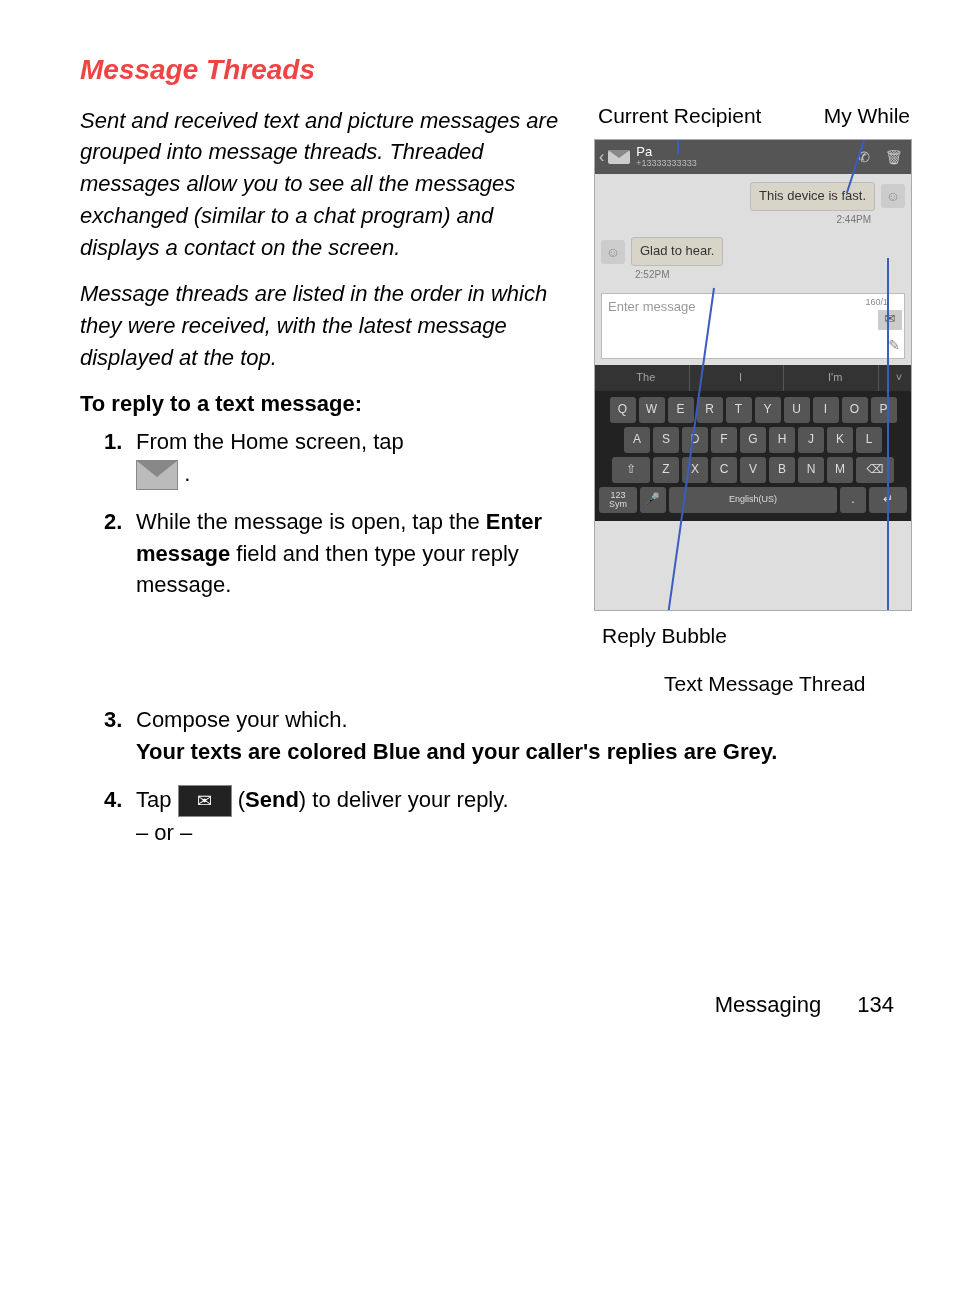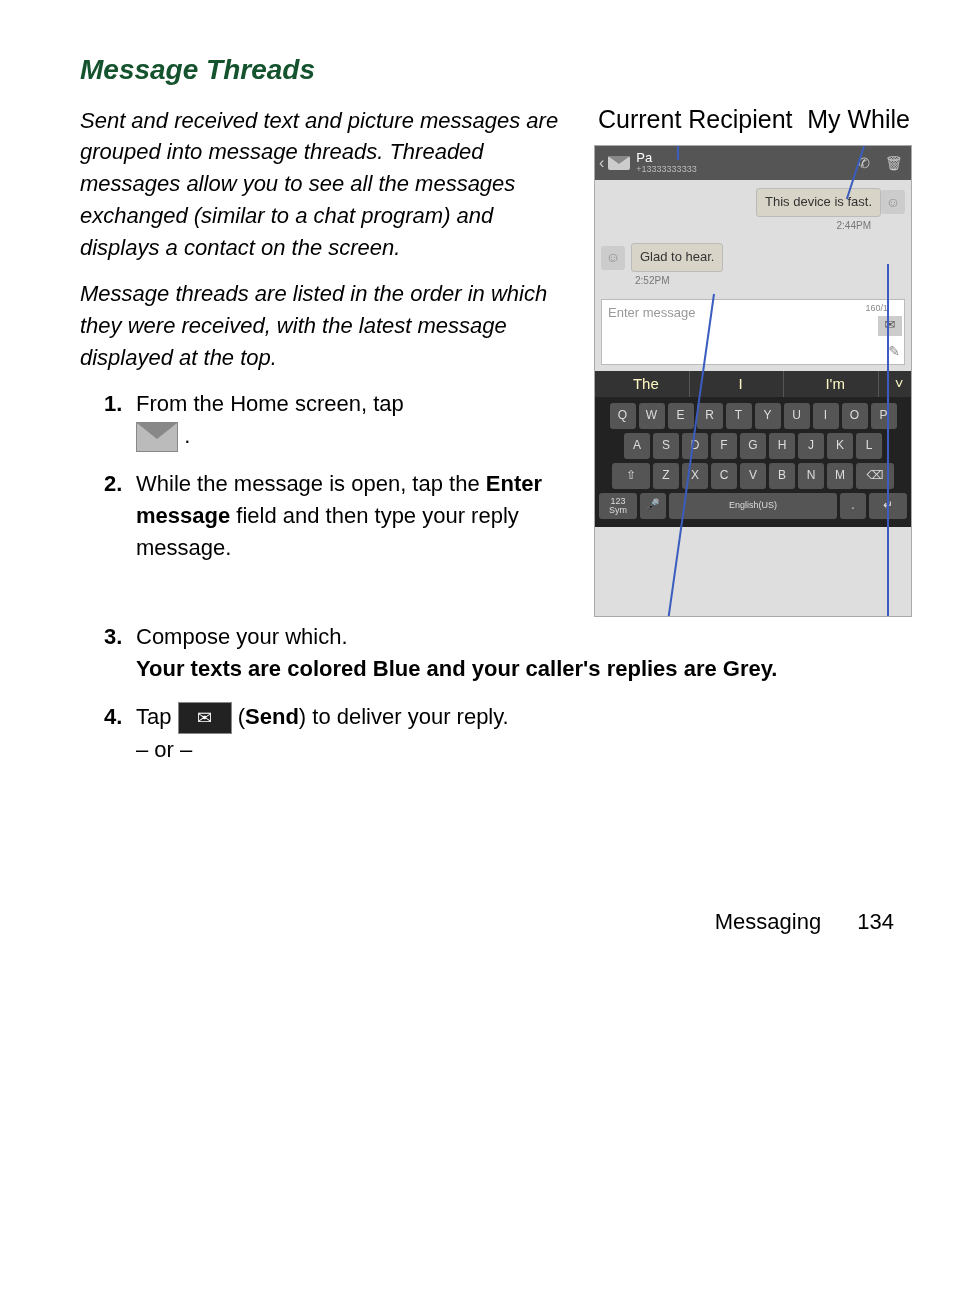--- a/index.html
+++ b/index.html
@@ -6,21 +6,21 @@
     font-family: Arial, Helvetica, sans-serif;
     margin: 0;
     padding: 50px 40px 40px 80px;
     width: 954px;
     box-sizing: border-box;
     color: #000;
     font-size: 22px;
     line-height: 1.45;
   }
   .heading {
-    color: #14532d;
+    color: #ef4444;
     font-style: italic;
     font-weight: bold;
     font-size: 28px;
     margin-bottom: 10px;
   }
   .top-row {
     display: flex;
     gap: 18px;
   }
   .text-col {
@@ -53,21 +53,21 @@
     font-weight: bold;
   }
   .bold { font-weight: bold; }
   .figure-col {
     width: 320px;
     position: relative;
   }
   .labels-top {
     display: flex;
     justify-content: space-between;
-    font-size: 25px;
+    font-size: 21px;
     margin-bottom: 8px;
     padding: 0 4px;
   }
   .phone {
     border: 1px solid #aaa;
     width: 316px;
     height: 470px;
     background: #dedede;
     position: relative;
     overflow: hidden;
@@ -85,34 +85,34 @@
   .ph-env {
     width: 22px; height: 14px; background:#ccc; margin-right:6px;
     border-radius:2px; position:relative;
   }
   .ph-env:before{content:"";position:absolute;left:0;top:0;border-left:11px solid transparent;border-right:11px solid transparent;border-top:8px solid #888;}
   .ph-name { flex:1; line-height:1.1;}
   .ph-name .nm{font-size:13px;color:#fff;}
   .ph-name .num-s{font-size:9px;color:#bbb;}
   .ph-call, .ph-trash { width:26px; height:26px; margin-left:4px; color:#ccc; display:flex;align-items:center;justify-content:center;font-size:14px;}
   .msg-area { background:#dedede; padding:8px 6px 4px 6px; }
-  .row-right{ display:flex; justify-content:flex-end; align-items:center; gap:0;}
+  .row-right{ display:flex; justify-content:flex-end; align-items:center; gap:6px;}
   .row-left{ display:flex; justify-content:flex-start; align-items:center; gap:6px;}
   .avatar{ width:24px;height:24px;background:#ccc;border-radius:3px;display:flex;align-items:center;justify-content:center;font-size:14px;color:#888;}
   .bubble{ background:#d8d4c8; border:1px solid #bbb; border-radius:3px; padding:4px 8px; font-size:13px; color:#333;}
   .time{ font-size:10px; color:#777; margin-top:2px;}
   .time-r{text-align:right; padding-right:34px;}
   .time-l{text-align:left; padding-left:34px;}
   .input-area{ background:#fff; border:1px solid #bbb; margin:6px; height:64px; position:relative;}
   .input-area .ph-placeholder{ position:absolute; top:4px; left:6px; font-size:13px; color:#999;}
   .input-area .counter{ position:absolute; top:2px; right:16px; font-size:9px; color:#888;}
   .input-area .sendbox{ position:absolute; right:2px; top:16px; width:24px;height:20px; background:#ccc; display:flex;align-items:center;justify-content:center; font-size:13px; color:#555;}
   .input-area .attach{ position:absolute; right:4px; bottom:2px; font-size:14px; color:#888;}
   .suggest{ background:#333; display:flex; height:26px;}
-  .suggest div{ flex:1; color:#fef9c3; font-size:15px; display:flex;align-items:center;justify-content:center; border-right:1px solid #555;margin-left:8px;}
+  .suggest div{ flex:1; color:#a3a3a3; font-size:11px; display:flex;align-items:center;justify-content:center; border-right:1px solid #555;margin-left:8px;}
   .suggest div:last-child{flex:0 0 24px; border:none;}
   .kbd{ background:#222; padding:6px 4px 4px 4px;}
   .krow{ display:flex; justify-content:center; gap:3px; margin-bottom:4px;}
   .key{ background:#555; color:#ddd; width:26px; height:26px; border-radius:3px; display:flex;align-items:center;justify-content:center; font-size:12px;}
   .key.w15{width:38px;}
   .key.sp{flex:1;}
   .key.small{font-size:9px; line-height:1; text-align:center;}
   .callout-line{ position:absolute; background:#3a5dbf; }
   .labels-bottom{ font-size:21px; }
   .lbl-reply{ margin-top:10px; margin-left:8px;}
@@ -138,20 +138,21 @@
 </style>
 </head>
 <body>
 
 <div class="heading">Message Threads</div>
 
 <div class="top-row">
   <div class="text-col">
     <p>Sent and received text and picture messages are grouped into message threads. Threaded messages allow you to see all the messages exchanged (similar to a chat program) and displays a contact on the screen.</p>
     <p>Message threads are listed in the order in which they were received, with the latest message displayed at the top.</p>
+    <div class="sub-heading">To reply to a text message:</div>
     <ol class="steps">
       <li>
         <span class="num">1.</span>
         <span>From the Home screen, tap</span><br>
         <span class="envelope-icon"></span>
         <span>.</span>
       </li>
       <li>
         <span class="num">2.</span>
         <span>While the message is open, tap the </span><span class="bold">Enter message</span><span> field and then type your reply message.</span>
@@ -244,20 +245,24 @@
           <div class="key w15">↵</div>
         </div>
       </div>
 
       <div class="callout-line" style="left:82px; top:-6px; width:2px; height:20px;"></div>
       <div class="callout-line" style="left:270px; top:-6px; width:2px; height:62px; transform:rotate(18deg); transform-origin:top;"></div>
       <div class="callout-line" style="left:118px; top:148px; width:2px; height:340px; transform:rotate(8deg); transform-origin:top;"></div>
       <div class="callout-line" style="left:292px; top:118px; width:2px; height:390px;"></div>
     </div>
 
+    <div class="labels-bottom">
+      <div class="lbl-reply">Reply Bubble</div>
+      <div class="lbl-thread">Text Message Thread</div>
+    </div>
   </div>
 </div>
 
 <ol class="steps" start="3" style="margin-top:4px;">
   <li>
     <span class="num">3.</span>
     <span>Compose your which.</span><br>
     <span class="bold">Your texts are colored Blue and your caller's replies are Grey.</span>
   </li>
   <li>

